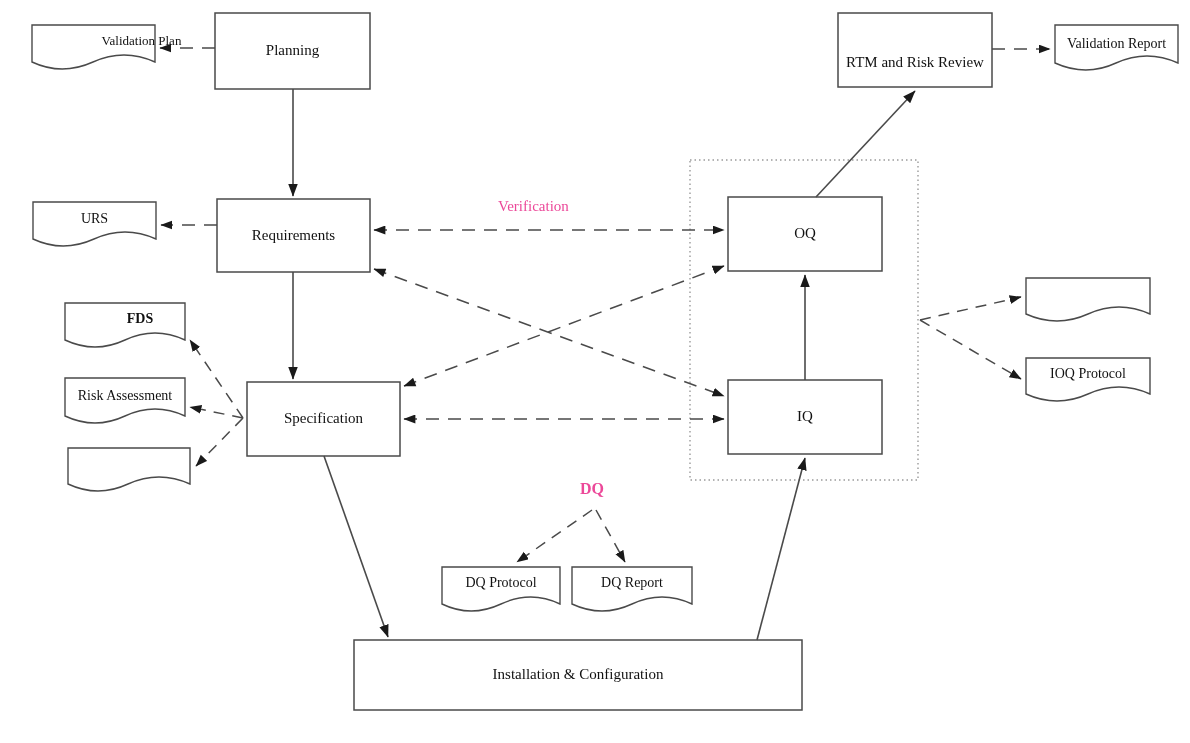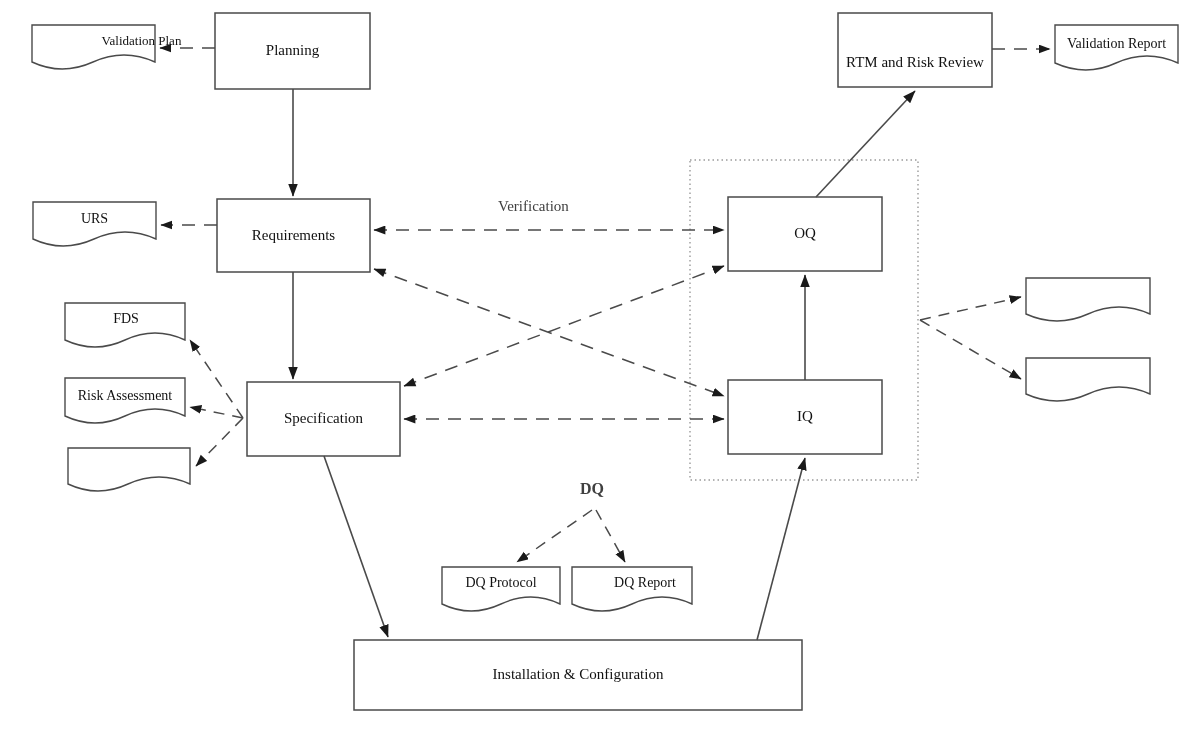--- a/index.html
+++ b/index.html
@@ -38,21 +38,21 @@
     display: flex;
     align-items: center;
     justify-content: center;
     text-align: center;
     color: #111111;
     line-height: 1.1;
     font-size: 14px;
   }
   .free-label {
     position: absolute;
-    color: #404040;
+    color: #ec4899;
     font-size: 15px;
     white-space: nowrap;
   }
   .bold-label {
     font-weight: bold;
     font-size: 16px;
   }
 </style>
 </head>
 <body>
@@ -210,22 +210,23 @@
   <div class="node-label" style="left:215px; top:13px; width:155px; height:76px;border-radius:12px;">Planning</div>
   <div class="node-label" style="left:217px; top:199px; width:153px; height:73px;">Requirements</div>
   <div class="node-label" style="left:247px; top:382px; width:153px; height:74px;">Specification</div>
   <div class="node-label" style="left:354px; top:640px; width:448px; height:70px;">Installation &amp; Configuration</div>
   <div class="node-label" style="left:728px; top:380px; width:154px; height:74px;">IQ</div>
   <div class="node-label" style="left:728px; top:197px; width:154px; height:74px;">OQ</div>
   <div class="node-label" style="left:838px; top:13px; width:154px; height:74px;margin-top:13px;">RTM and Risk Review</div>
 
   <div class="doc-label" style="left:32px; top:25px; width:123px; height:33px; font-size:13px;padding-left:48px;">Validation Plan</div>
   <div class="doc-label" style="left:33px; top:202px; width:123px; height:33px;">URS</div>
-  <div class="doc-label" style="left:54px; top:303px; width:144px; height:32px;">FDS</div>
+  <div class="doc-label" style="left:68px; top:303px; width:144px; height:32px;font-weight:bold;">FDS</div>
   <div class="doc-label" style="left:62px; top:376px; width:126px; height:40px;">Risk Assessment</div>
   <div class="doc-label" style="left:442px; top:567px; width:118px; height:32px;">DQ Protocol</div>
-  <div class="doc-label" style="left:572px; top:567px; width:120px; height:32px;padding-left:13px;">DQ Report</div>
+  <div class="doc-label" style="left:572px; top:567px; width:120px; height:32px;">DQ Report</div>
   <div class="doc-label" style="left:1055px; top:24px; width:123px; height:40px;">Validation Report</div>
+  <div class="doc-label" style="left:1026px; top:358px; width:124px; height:32px;">IOQ Protocol</div>
 
   <div class="free-label" style="left:498px; top:198px;">Verification</div>
   <div class="free-label bold-label" style="left:580px; top:480px;">DQ</div>
 
 </div>
 
 </body></html>

